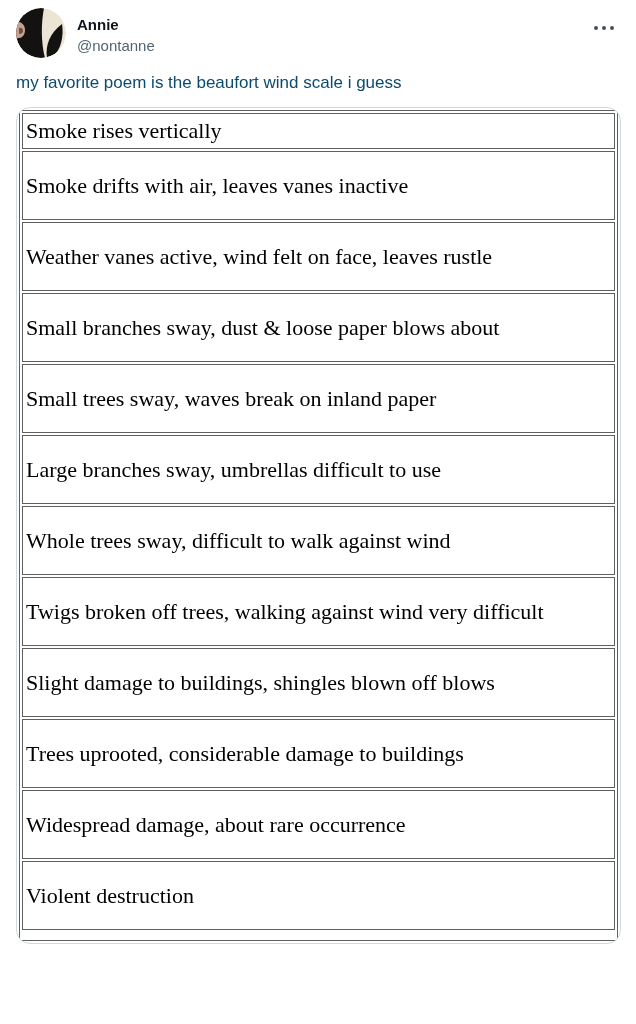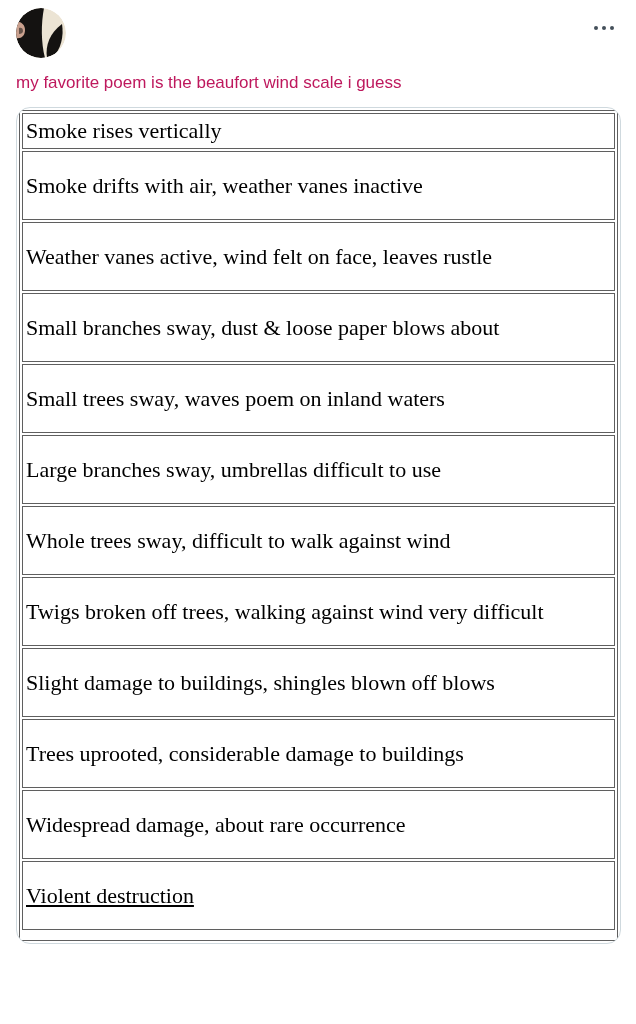--- a/index.html
+++ b/index.html
@@ -61,21 +61,21 @@
     width: 4px;
     height: 4px;
     border-radius: 50%;
     background: #44505a;
     display: block;
   }
   
   .tweet-text {
     font-size: 17px;
     line-height: 22px;
-    color: #be185d;
+    color: #0c4a6e;
     padding: 14px 16px 13px 16px;
   }
   
   .media-card {
     margin: 0 15px 0 16px;
     border: 1px solid #cfd9de;
     border-radius: 14px;
     overflow: hidden;
     background: #ffffff;
     cursor: pointer;
@@ -93,21 +93,21 @@
     background: #ffffff;
     height: 67px;
     margin-bottom: 2px;
     display: flex;
     align-items: center;
     padding: 0 3px;
     white-space: nowrap;
     overflow: hidden;
   }
   .trow.first { height: 34px; }
-  .trow:last-child { margin-bottom: 8px; text-decoration: underline; }
+  .trow:last-child { margin-bottom: 8px; }
 </style>
 </head>
 <body>
 
 <div class="tweet">
 
   <div class="header">
     <div class="avatar">
       <svg width="50" height="50" viewBox="0 0 50 50">
         <defs>
@@ -117,45 +117,49 @@
         </defs>
         <g clip-path="url(#avclip)">
           <rect x="0" y="0" width="50" height="50" fill="#ece4d4"></rect>
           <path d="M 4,0 L 28,0 C 25,16 25,34 29,50 L 0,50 L 0,8 Z" fill="#141211"></path>
           <path d="M 0,14 C 4,13 9,16 9,22 C 9,28 5,31 0,30 Z" fill="#c9a08e"></path>
           <path d="M 3,20 C 5,19 7,20 7,23 C 7,25 5,26 3,26 Z" fill="#141211" opacity="0.55"></path>
           <path d="M 31,50 C 29,37 34,25 46,16 C 48,28 45,42 36,50 Z" fill="#141211"></path>
         </g>
       </svg>
     </div>
+    <div class="id-block">
+      <div class="display-name">Annie</div>
+      <div class="handle">@nontanne</div>
+    </div>
     <div class="more-btn">
       <i></i>
         <i></i>
         <i></i>
     </div>
   </div>
 
   <div class="tweet-text">my favorite poem is the beaufort wind scale i guess</div>
 
   <div class="media-card">
     <div class="btable">
       <div class="trow first">
           <span>Smoke rises vertically</span>
         </div>
       <div class="trow">
-          <span>Smoke drifts with air, weather vanes inactive</span>
+          <span>Smoke drifts with air, leaves vanes inactive</span>
         </div>
       <div class="trow">
           <span>Weather vanes active, wind felt on face, leaves rustle</span>
         </div>
       <div class="trow">
           <span>Small branches sway, dust &amp; loose paper blows about</span>
         </div>
       <div class="trow">
-          <span>Small trees sway, waves poem on inland waters</span>
+          <span>Small trees sway, waves break on inland paper</span>
         </div>
       <div class="trow">
           <span>Large branches sway, umbrellas difficult to use</span>
         </div>
       <div class="trow">
           <span>Whole trees sway, difficult to walk against wind</span>
         </div>
       <div class="trow">
           <span>Twigs broken off trees, walking against wind very difficult</span>
         </div>

